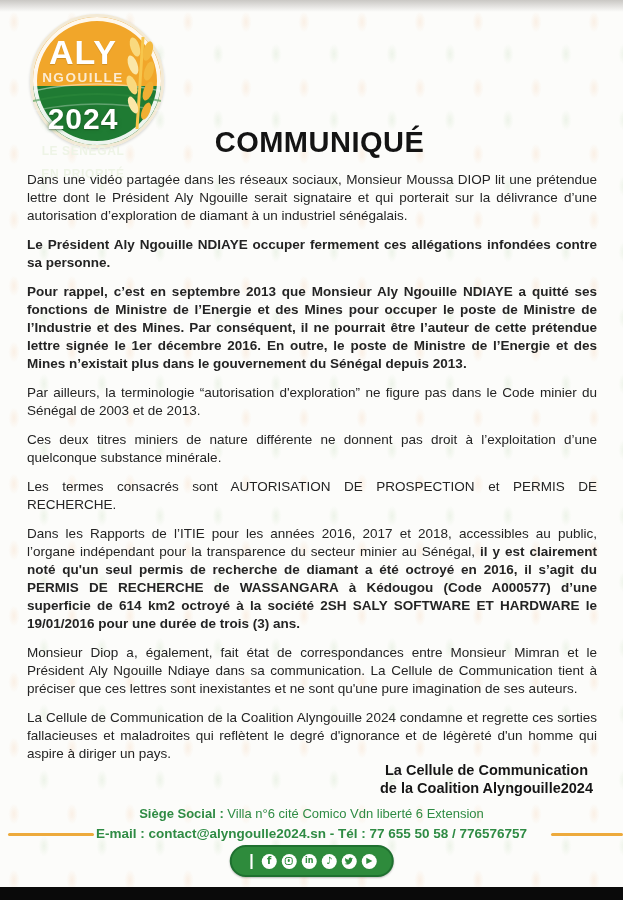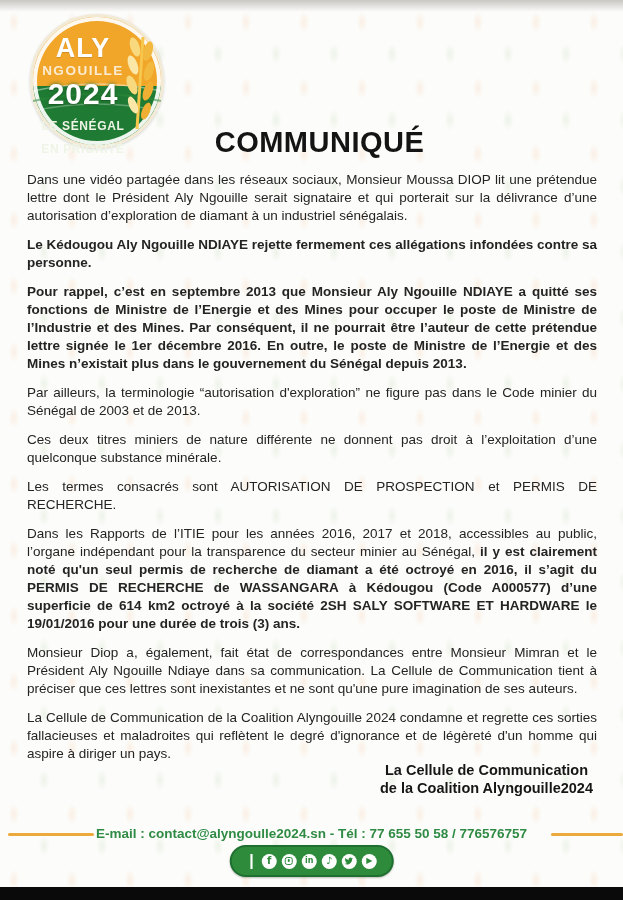--- a/index.html
+++ b/index.html
@@ -21,23 +21,23 @@
     background:linear-gradient(180deg, rgba(70,62,55,.28), rgba(70,62,55,0));}
   
   .logo{
     position:absolute;top:14px;left:30px;width:128px;height:128px;border-radius:50%;
     background:linear-gradient(180deg,#F1A62A 0%,#F1A62A 54%,#1F7B33 54%,#1F7B33 100%);
     border:3px solid #f3ead6;
     box-shadow:inset 0 0 0 4px rgba(255,255,255,.92), 0 1px 3px rgba(0,0,0,.18);
   }
   .logo svg.arcs{position:absolute;left:0;top:0;width:100%;height:100%;}
   .logo-text{position:absolute;left:8px;top:18px;width:84px;text-align:center;line-height:1;}
-  .logo-aly{font-size:27px;font-weight:800;color:#fff;letter-spacing:1px;text-shadow:0 1px 1px rgba(0,0,0,.15);}
+  .logo-aly{font-size:34px;font-weight:800;color:#fff;letter-spacing:1px;text-shadow:0 1px 1px rgba(0,0,0,.15);}
   .logo-ngouille{font-size:13.5px;font-weight:700;color:rgba(255,255,255,.78);letter-spacing:1.5px;margin-top:2px;}
-  .logo-year{font-size:30px;font-weight:800;color:#fff;margin-top:1px;
+  .logo-year{font-size:30px;font-weight:800;color:#fff;margin-top:19px;
     text-shadow:0 0 4px rgba(31,100,40,.9),0 1px 1px rgba(0,0,0,.25);letter-spacing:1px;}
   .logo-slogan{font-size:12px;font-weight:700;color:#eef4e6;letter-spacing:.6px;margin-top:11px;}
   .wheat{position:absolute;right:4px;top:12px;}
   
   .ref{
     position:absolute;top:36px;right:24px;
     color:#F3A93C;font-weight:800;font-size:16.5px;letter-spacing:.5px;
     text-shadow:0 1px 1px rgba(0,0,0,.12);
   }
   .title{
@@ -115,35 +115,39 @@
       <div class="logo-year">2024</div>
       <div class="logo-slogan">LE SÉNÉGAL</div>
       <div class="logo-slogan">EN PRIORITÉ</div>
     </div>
   </div>
 
   <h1 class="title">COMMUNIQUÉ</h1>
 
   <div class="body">
     <p>Dans une vidéo partagée dans les réseaux sociaux, Monsieur Moussa DIOP lit une prétendue lettre dont le Président Aly Ngouille serait signataire et qui porterait sur la délivrance d’une autorisation d’exploration de diamant à un industriel sénégalais.</p>
-    <p class="b">Le Kédougou Aly Ngouille NDIAYE rejette fermement ces allégations infondées contre sa personne.</p>
+    <p class="b">Le Président Aly Ngouille NDIAYE occuper fermement ces allégations infondées contre sa personne.</p>
     <p class="b">Pour rappel, c’est en septembre 2013 que Monsieur Aly Ngouille NDIAYE a quitté ses fonctions de Ministre de l’Energie et des Mines pour occuper le poste de Ministre de l’Industrie et des Mines. Par conséquent, il ne pourrait être l’auteur de cette prétendue lettre signée le 1er décembre 2016. En outre, le poste de Ministre de l’Energie et des Mines n’existait plus dans le gouvernement du Sénégal depuis 2013.</p>
     <p>Par ailleurs, la terminologie “autorisation d'exploration” ne figure pas dans le Code minier du Sénégal de 2003 et de 2013.</p>
     <p>Ces deux titres miniers de nature différente ne donnent pas droit à l’exploitation d’une quelconque substance minérale.</p>
     <p>Les termes consacrés sont AUTORISATION DE PROSPECTION et PERMIS DE RECHERCHE.</p>
     <p><span>Dans les Rapports de l’ITIE pour les années 2016, 2017 et 2018, accessibles au public, l’organe indépendant pour la transparence du secteur minier au Sénégal, </span><b>il y est clairement noté qu'un seul permis de recherche de diamant a été octroyé en 2016, il s’agit du PERMIS DE RECHERCHE de WASSANGARA à Kédougou (Code A000577) d’une superficie de 614 km2 octroyé à la société 2SH SALY SOFTWARE ET HARDWARE le 19/01/2016 pour une durée de trois (3) ans.</b></p>
     <p>Monsieur Diop a, également, fait état de correspondances entre Monsieur Mimran et le Président Aly Ngouille Ndiaye dans sa communication. La Cellule de Communication tient à préciser que ces lettres sont inexistantes et ne sont qu'une pure imagination de ses auteurs.</p>
     <p>La Cellule de Communication de la Coalition Alyngouille 2024 condamne et regrette ces sorties fallacieuses et maladroites qui reflètent le degré d'ignorance et de légèreté d'un homme qui aspire à diriger un pays.</p>
   </div>
 
   <div class="signature">
     <div>La Cellule de Communication</div>
     <div>de la Coalition Alyngouille2024</div>
   </div>
 
+  <div class="siege">
+    <b>Siège Social :</b>
+    <span>Villa n°6 cité Comico Vdn liberté 6 Extension</span>
+  </div>
 
   <div class="gold-line left"></div>
   <div class="gold-line right"></div>
 
   <div class="email-line">
     <b>E-mail :</b>
     <span>contact@alyngoulle2024.sn</span>
     <b>- Tél :</b>
     <span>77 655 50 58 / 776576757</span>
   </div>

